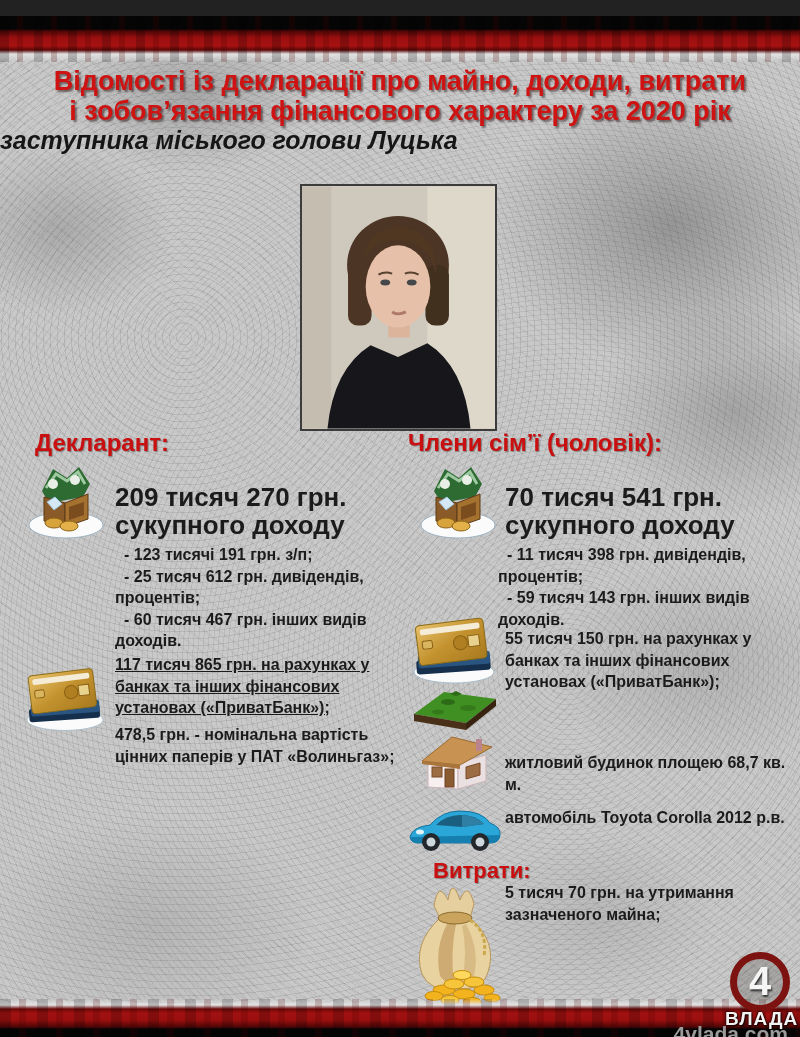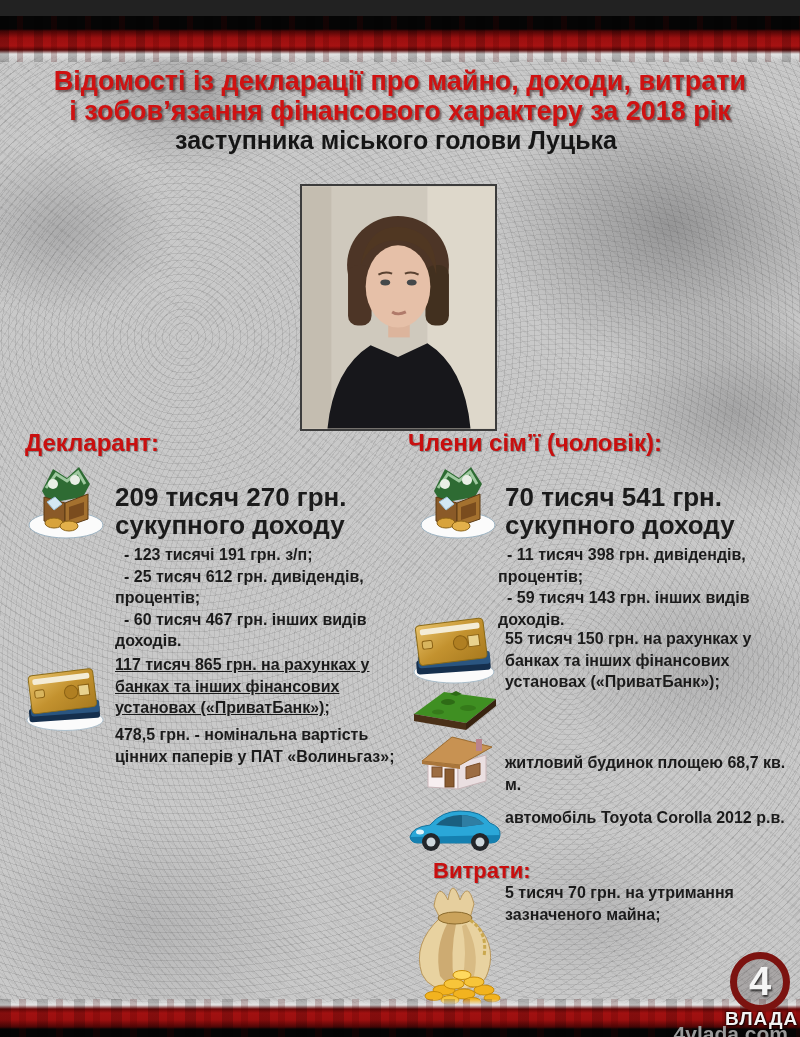--- a/index.html
+++ b/index.html
@@ -26,27 +26,27 @@
       linear-gradient(to bottom,#050505 0 13px,#4d0606 15px,#9c0f0f 22px,#a61212 30px,#5c0707 34px,#e2e2e2 38px,rgba(226,226,226,.55) 42px,rgba(226,226,226,0) 46px);
   }
   .frame-bottom{
     position:absolute;bottom:0;left:0;right:0;height:54px;z-index:4;pointer-events:none;
     background:
       repeating-linear-gradient(90deg, rgba(0,0,0,.18) 0 11px, rgba(0,0,0,0) 11px 19px, rgba(70,0,0,.20) 19px 26px, rgba(0,0,0,0) 26px 37px),
       linear-gradient(to top,#050505 0 24px,#4d0606 26px,#9c0f0f 33px,#a11111 40px,#6b0808 44px,#e4e4e4 48px,rgba(228,228,228,0) 54px);
   }
   .title{position:absolute;top:50px;left:0;right:0;text-align:center;
     font-size:27px;line-height:30px;color:#cf1212;text-shadow:2px 2px 2px rgba(25,0,0,.5);}
-  .subtitle{position:absolute;top:111px;left:0;right:8px;text-align:center;
-    font-size:25px;line-height:27px;color:#161616;}
+  .subtitle{position:absolute;top:111px;left:0;right:8px;
+    font-size:25px;line-height:27px;color:#161616;font-style:italic;}
   .photo{position:absolute;left:300px;top:168px;width:197px;height:247px;
     border:2px solid #3c3c3c;box-sizing:border-box;background:#d6d0c4;}
   .photo svg{display:block;width:100%;height:100%;}
   .col-header{position:absolute;font-size:24px;color:#c90f0f;text-shadow:1px 1px 1px rgba(0,0,0,.35);}
-  .hdr-left{left:25px;top:413px;text-align:right;}
+  .hdr-left{left:35px;top:413px;text-align:right;}
   .hdr-right{left:408px;top:413px;}
   .icon{position:absolute;}
   .icon svg{display:block;width:100%;height:100%;}
   .bigtext{position:absolute;font-size:26px;line-height:28px;color:#1b1b1b;}
   .bt-left{left:115px;top:467px;width:285px;}
   .bt-right{left:505px;top:467px;width:290px;}
   .para{position:absolute;font-size:16px;line-height:21.5px;color:#1b1b1b;}
   .bd .bd-item{text-indent:9px;}
   .bd-left{left:115px;top:528px;width:284px;}
   .p-bank-left{left:115px;top:638px;width:284px;text-decoration:underline;}
@@ -74,21 +74,21 @@
     text-shadow:1px 1px 2px #000, -1px -1px 2px rgba(0,0,0,.6);}
   .site{position:absolute;right:12px;top:1006px;z-index:6;color:#9b9b9b;font-size:21px;}
 </style>
 </head>
 <body>
 
 <div class="poster">
 
   <div class="title">
     <div>Відомості із декларації про майно, доходи, витрати</div>
-    <div>і зобов’язання фінансового характеру за 2018 рік</div>
+    <div>і зобов’язання фінансового характеру за 2020 рік</div>
   </div>
   <div class="subtitle">
     <div>заступника міського голови Луцька</div>
   </div>
 
   <div class="photo">
     <svg viewBox="0 0 197 247">
       <rect width="197" height="247" fill="#cfc9bd"></rect>
       <rect x="128" width="69" height="247" fill="#ded8cb"></rect>
       <rect x="0" width="30" height="247" fill="#c4bdb0"></rect>

